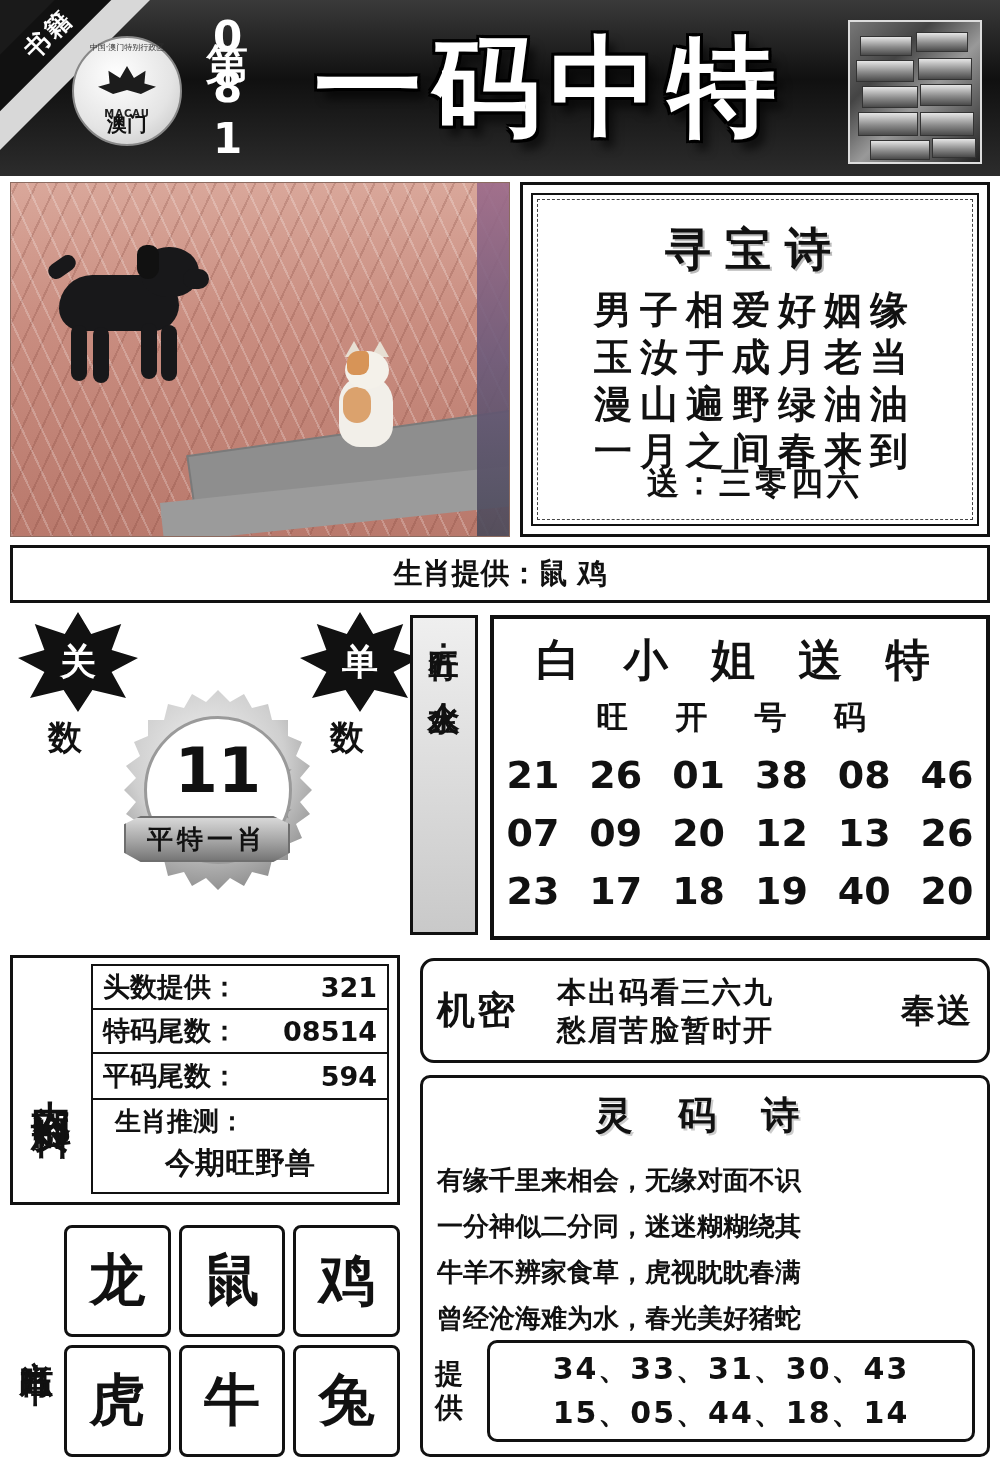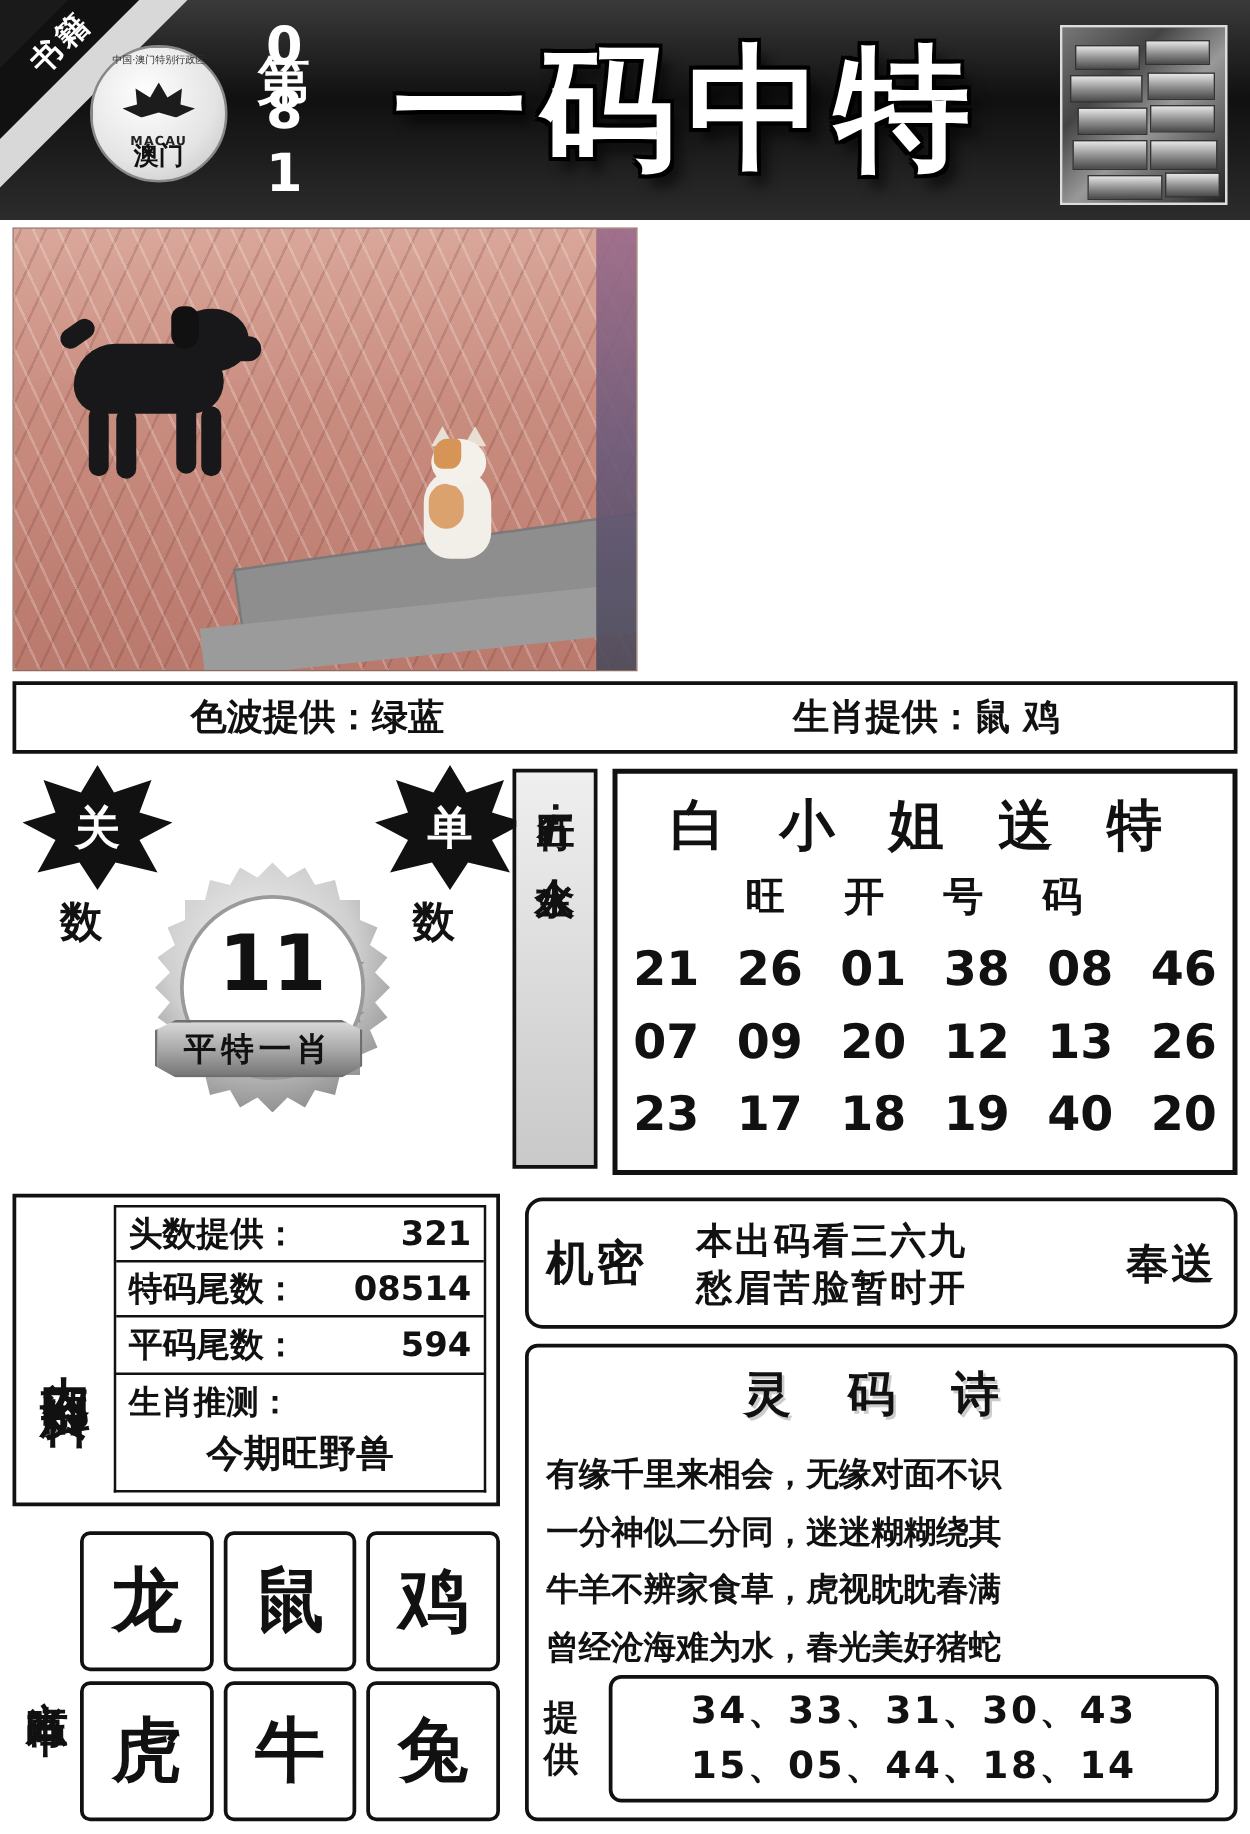--- a/index.html
+++ b/index.html
@@ -546,21 +546,21 @@
     font-size: 27px;
     font-weight: bold;
     color: #111;
     height: 44px;
     box-sizing: border-box;
   }
   .internal-row:last-child { border-bottom: none; }
   .internal-zodiac {
     border: 2px solid #111;
     border-top: none;
-    padding: 4px 10px 8px;
+    padding: 4px 22px 8px;
     box-sizing: border-box;
     font-family: Liberation Serif, serif;
   }
   .internal-zodiac .lbl {
     font-size: 26px;
     font-weight: bold;
     color: #111;
   }
   .internal-zodiac .val {
     font-size: 30px;
@@ -768,25 +768,35 @@
       <div class="patch"></div>
       <div class="ear" style="left:16px;top:6px;"></div>
       <div class="ear" style="left:42px;top:6px;"></div>
       <div class="head"></div>
       <div class="head-patch"></div>
     </div>
 
     <div class="photo-right-strip"></div>
   </div>
 
+  <div class="poem-box">
+    <div class="poem-inner">
+      <div class="poem-frame-deco"></div>
+      <div class="poem-title">寻宝诗</div>
+      <div class="poem-lines">
+        <div class="poem-line">男子相爱好姻缘</div>
+        <div class="poem-line">玉汝于成月老当</div>
+        <div class="poem-line">漫山遍野绿油油</div>
+        <div class="poem-line">一月之间春来到</div>
+      </div>
+      <div class="poem-send">送：三零四六</div>
+    </div>
+  </div>
 
   <div class="infobar">
-    <div class="seg">
-      <span>色波提供：</span><span>绿蓝</span>
-    </div>
     <div class="seg">
       <span>生肖提供：</span><span>鼠 鸡</span>
     </div>
   </div>
 
   <div class="star-burst" id="burst-left">关</div>
   <div class="burst-sub" id="burst-left-sub">数</div>
   <div class="star-burst" id="burst-right">单</div>
   <div class="burst-sub" id="burst-right-sub">数</div>
 

